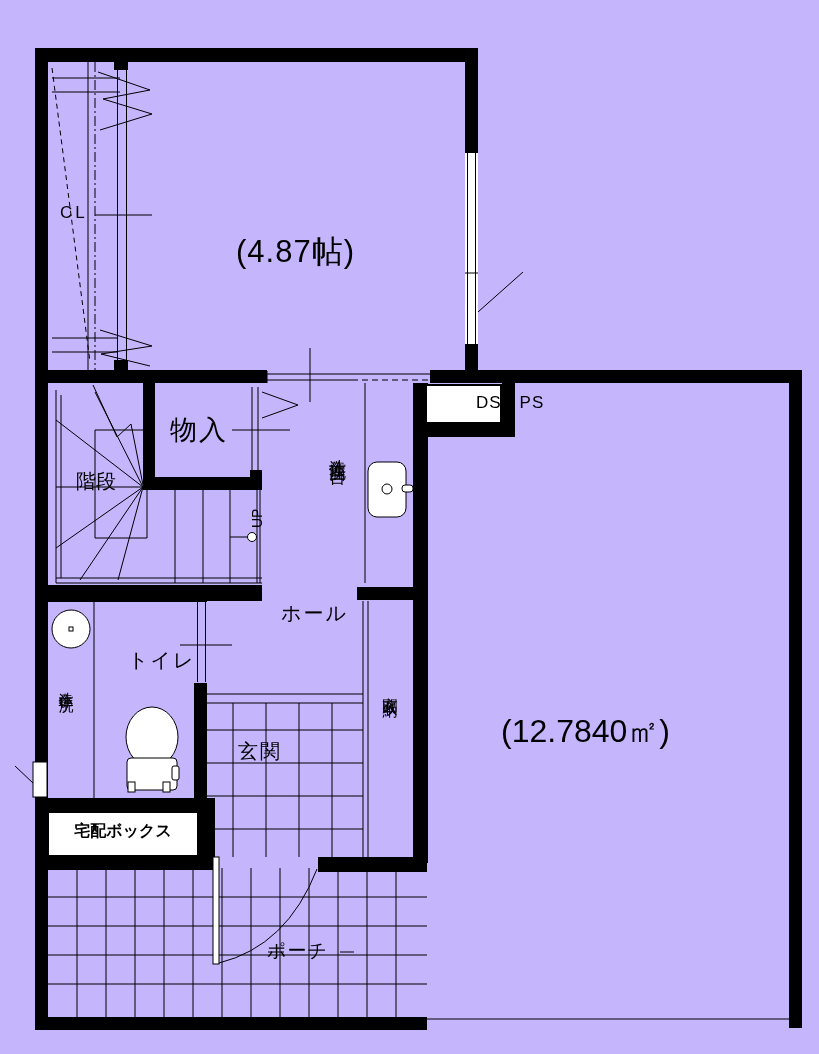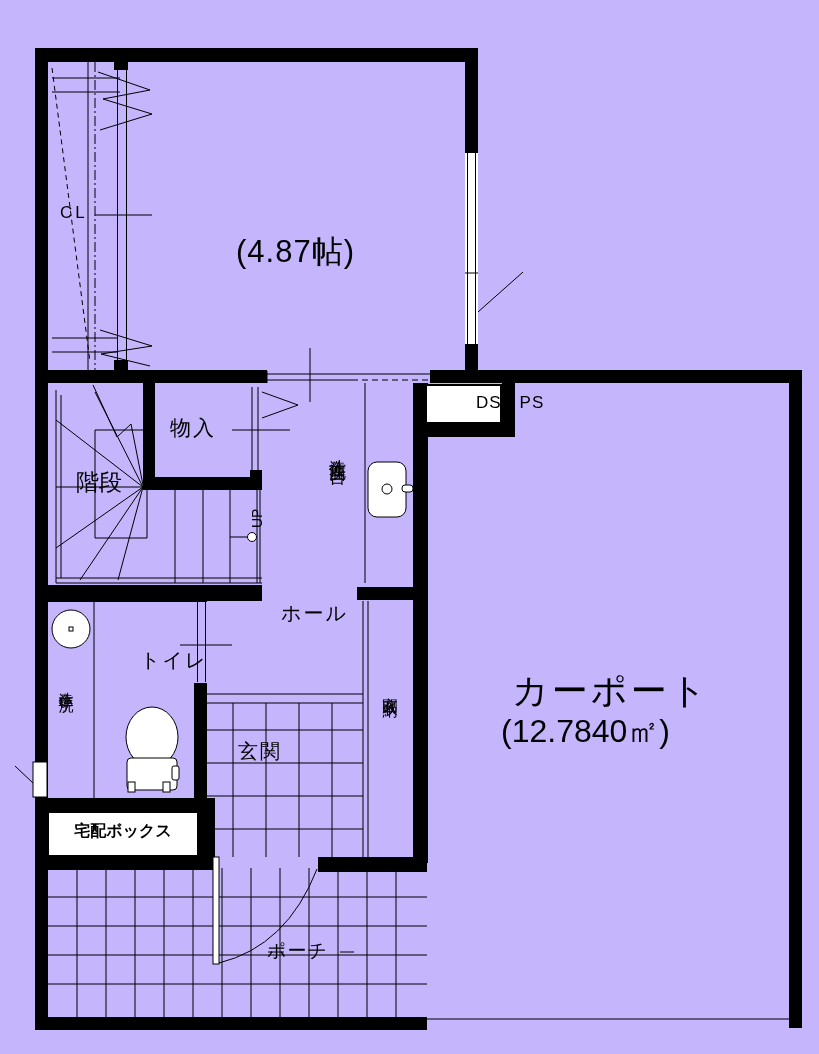--- a/index.html
+++ b/index.html
@@ -117,27 +117,26 @@
     <rect x="128" y="782" width="7" height="10"></rect>
     <rect x="163" y="782" width="7" height="10"></rect>
     <rect x="172" y="766" width="7" height="14" rx="2"></rect>
     <rect x="213" y="857" width="6" height="107"></rect>
     <path d="M219 963 Q287 946 317 869" fill="none"></path>
   </g>
 </svg>
 
   <div class="lbl" style="left:60px;top:204px;font-size:17px;letter-spacing:3px;">CL</div>
   <div class="lbl big2" style="left:213px;top:236px;width:165px;text-align:center;">(4.87帖)</div>
-  <div class="lbl" style="left:170px;top:417px;font-size:21px;letter-spacing:2px;">物入</div>
-  <div class="lbl" style="left:76px;top:471px;font-size:23px;">階段</div>
+  <div class="lbl" style="left:170px;top:417px;font-size:27px;letter-spacing:2px;">物入</div>
+  <div class="lbl" style="left:76px;top:471px;font-size:20px;">階段</div>
   <div class="lbl v" style="left:329px;top:446px;font-size:17px;">造作洗面台</div>
   <div class="lbl" style="left:432px;top:394px;font-size:17px;letter-spacing:1px;margin-left:44px;">DS・PS</div>
   <div class="lbl" style="left:250px;top:528px;font-size:14px;transform:rotate(-90deg);transform-origin:left top;">UP</div>
   <div class="lbl mid" style="left:281px;top:603px;">ホール</div>
-  <div class="lbl mid" style="left:128px;top:650px;margin-left:12px;">トイレ</div>
+  <div class="lbl mid" style="left:128px;top:650px;">トイレ</div>
   <div class="lbl v" style="left:59px;top:680px;font-size:15px;">造作手洗い</div>
   <div class="lbl v" style="left:383px;top:685px;font-size:15px;">玄関収納</div>
   <div class="lbl mid" style="left:238px;top:741px;">玄関</div>
   <div class="lbl" style="left:48px;top:823px;width:150px;text-align:center;font-size:16px;font-weight:bold;">宅配ボックス</div>
   <div class="lbl" style="left:267px;top:941px;font-size:19px;letter-spacing:1px;">ポーチ</div>
-  <div class="lbl big" style="left:512px;top:673px;">カーポート</div>
   <div class="lbl" style="left:501px;top:715px;font-size:32px;">(12.7840㎡)</div>
 </div>
 
 </body></html>

